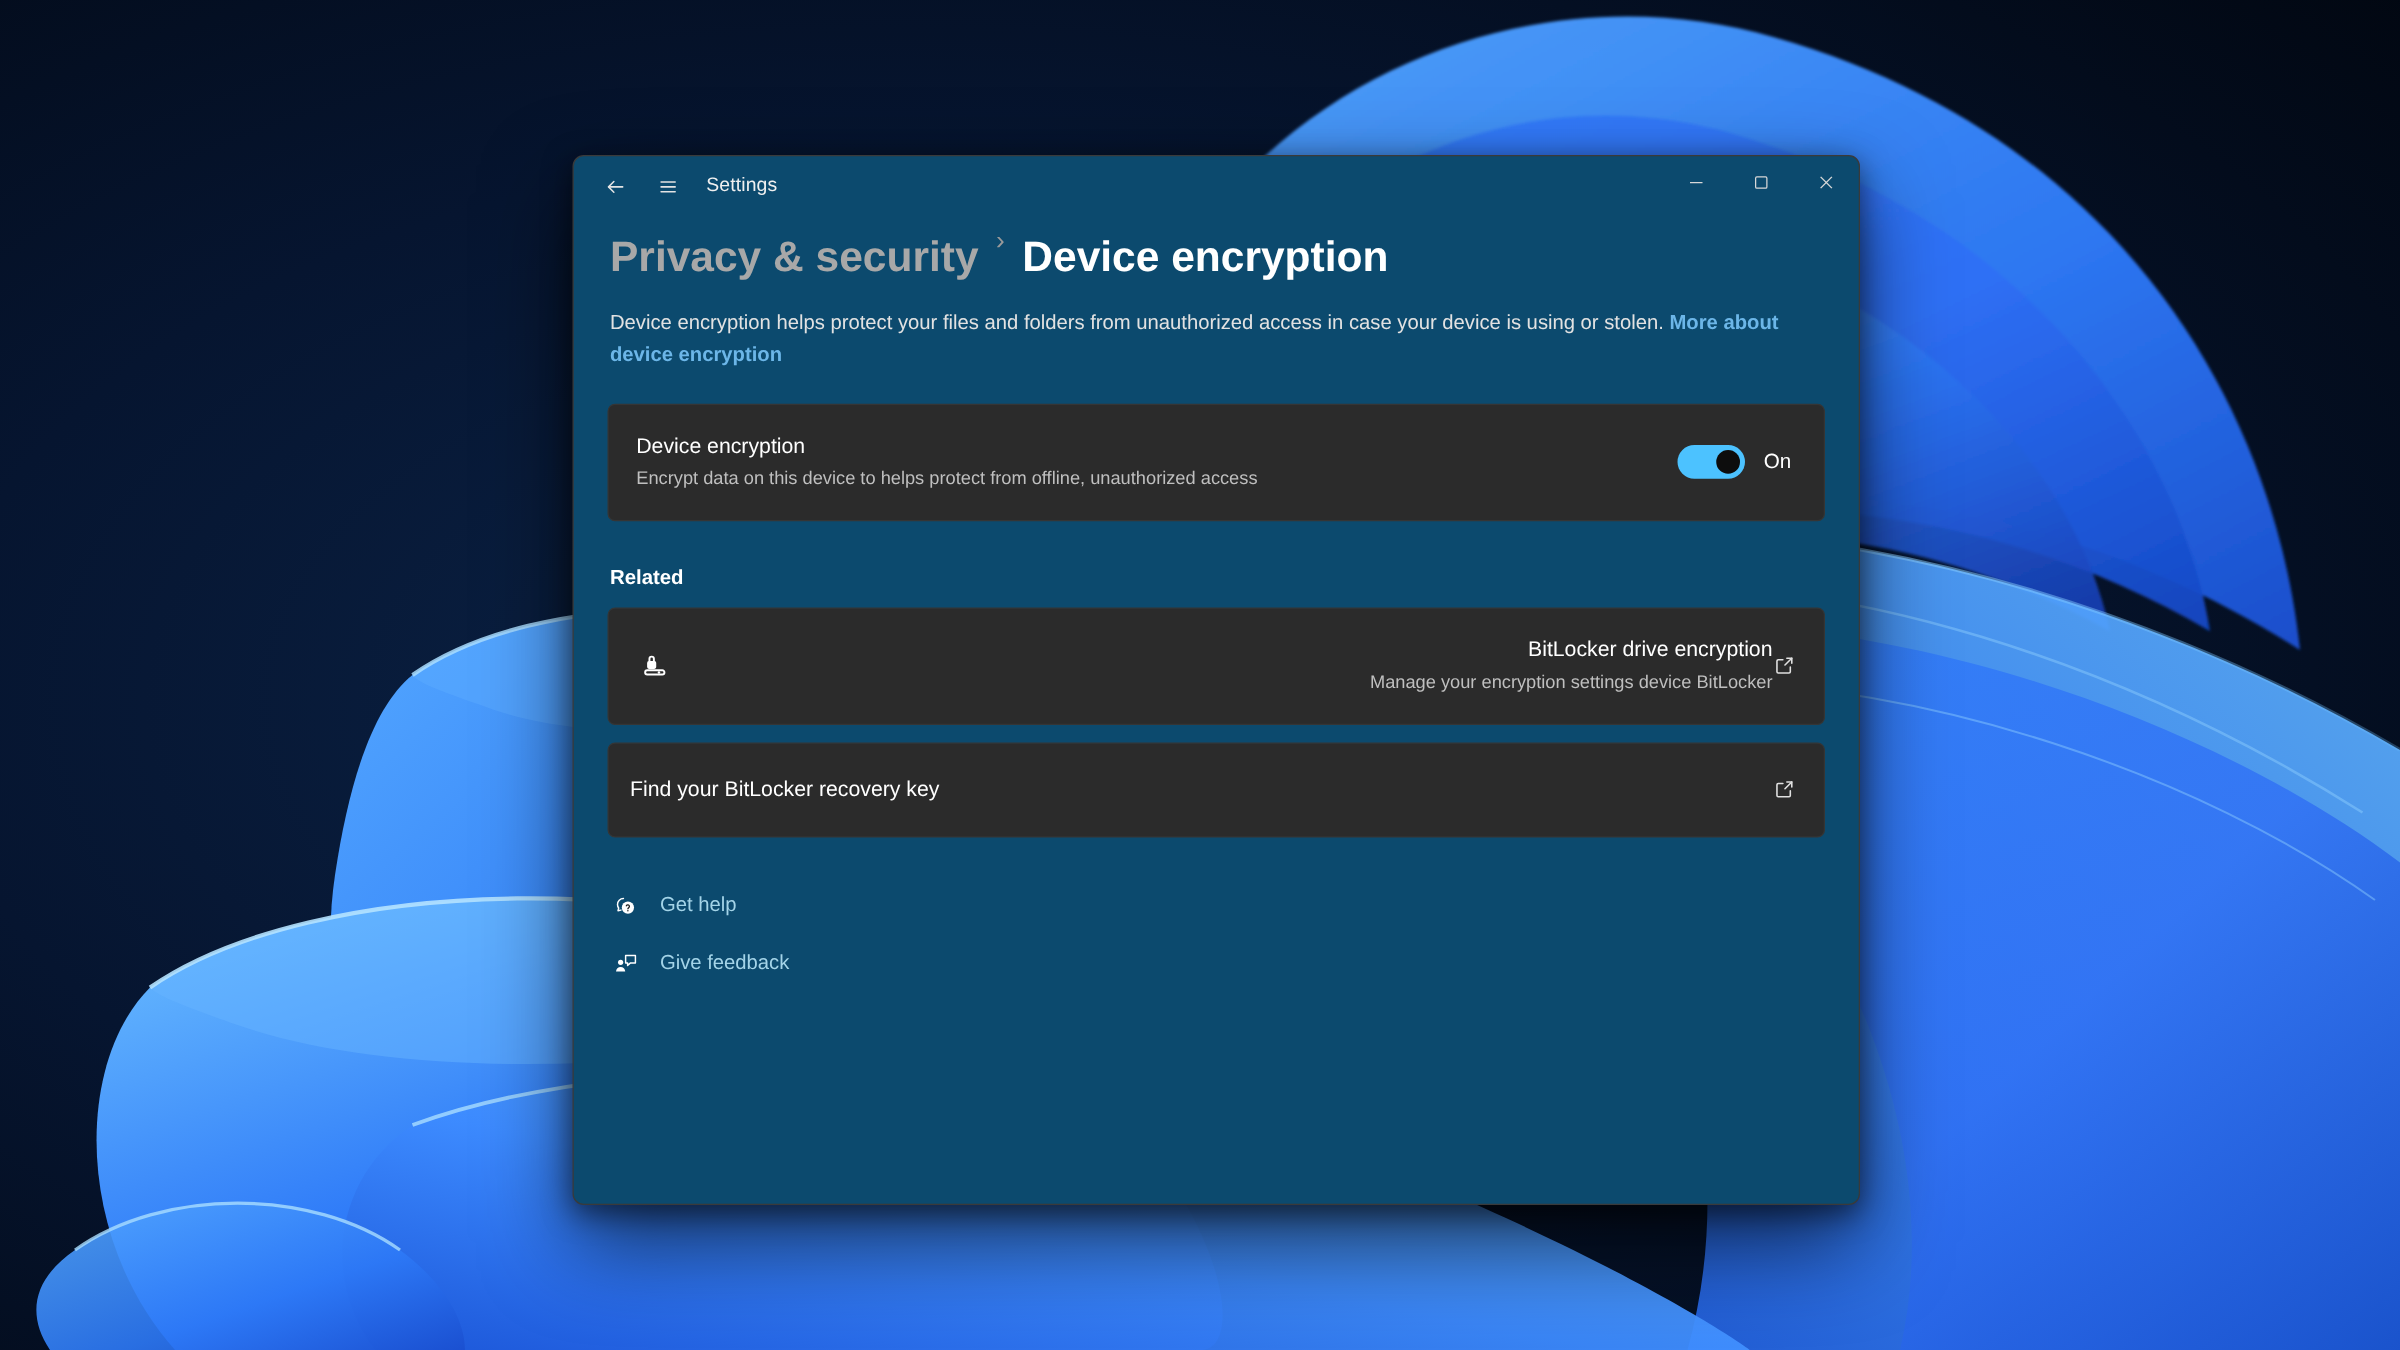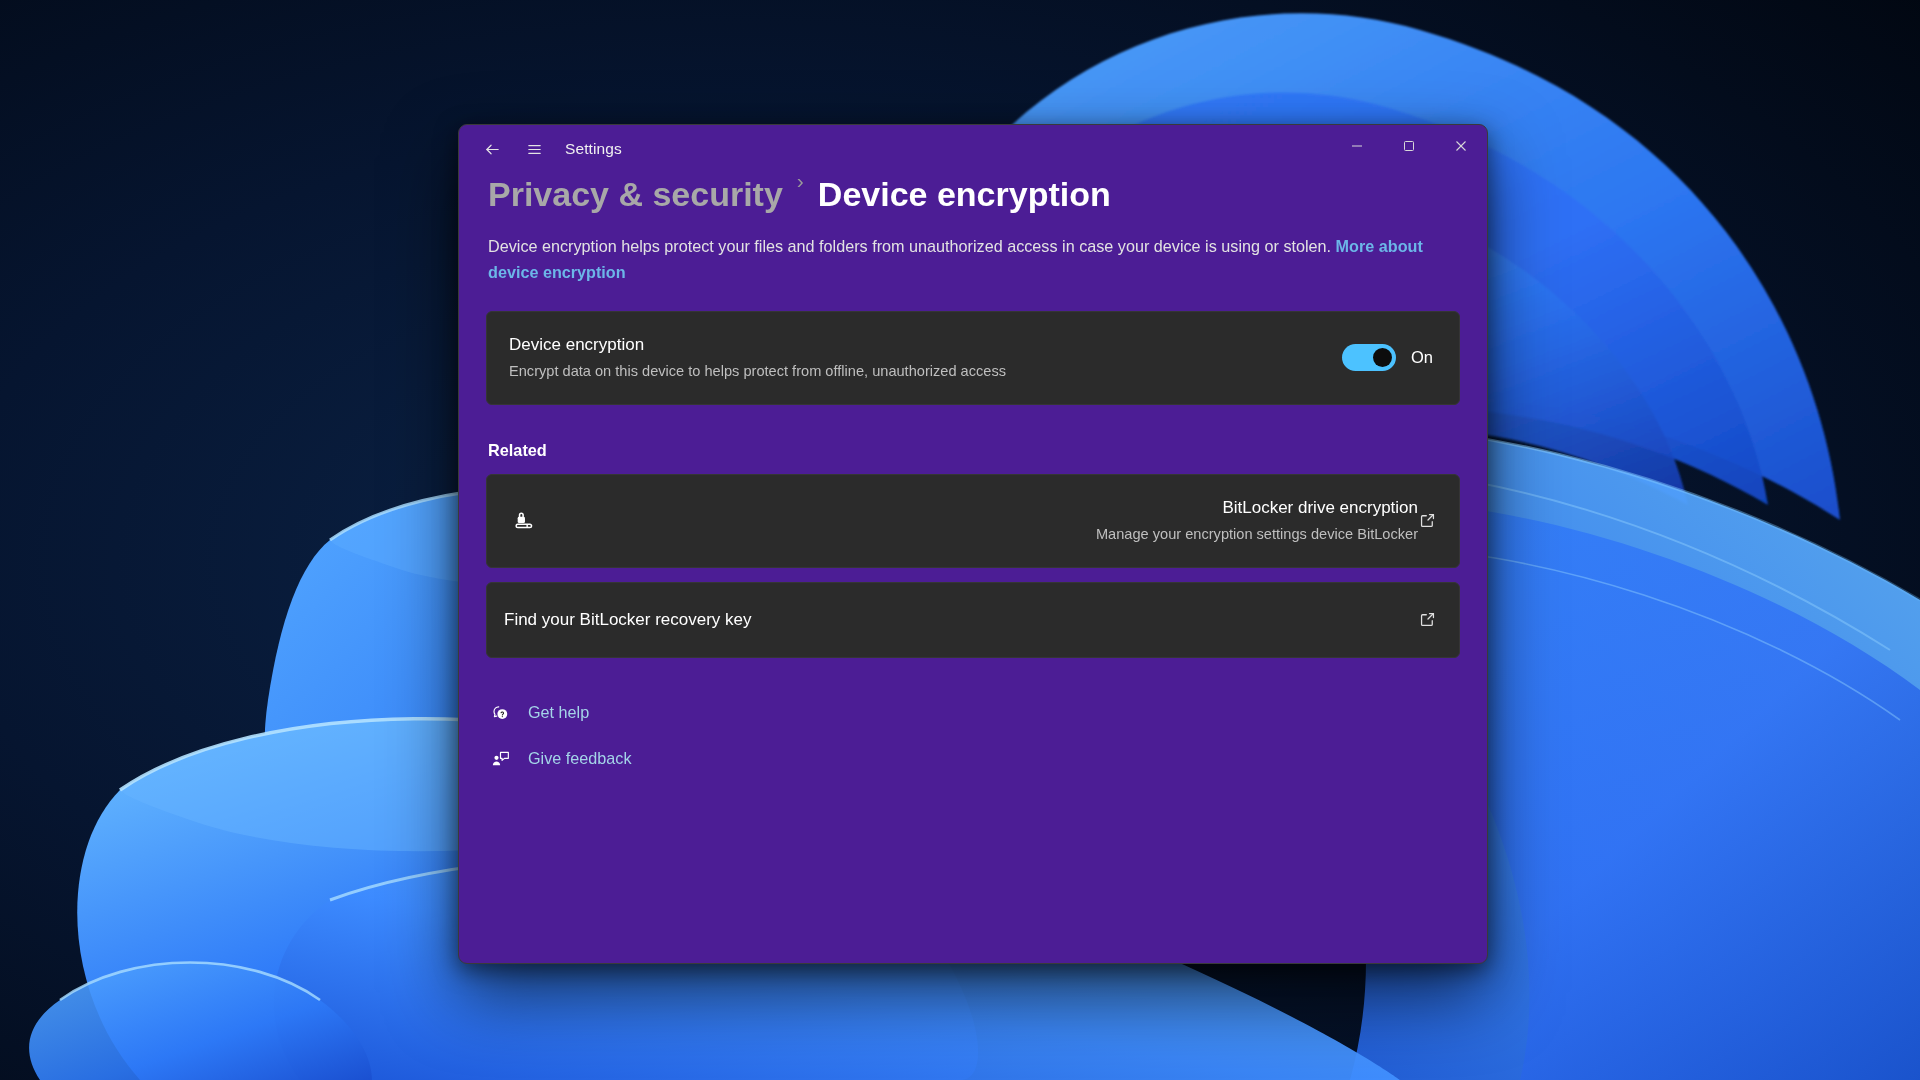--- a/index.html
+++ b/index.html
@@ -21,21 +21,21 @@
   }
   #wallpaper { position: absolute; inset: 0; }
 
   
   #settings-window {
     position: absolute;
     left: 458px;
     top: 124px;
     width: 1030px;
     height: 840px;
-    background: #4c1d95;
+    background: #0c4a6e;
     border-radius: 9px;
     border: 1px solid #3a3a3a;
     box-shadow: 0 30px 70px rgba(0,0,0,.62), 0 6px 22px rgba(0,0,0,.5);
     overflow: hidden;
     color: #ffffff;
   }
 
   
   #titlebar {
     height: 48px;
@@ -70,21 +70,21 @@
 
   
   #content {
     padding: 0 27px 0 27px;
   }
 
   #breadcrumb {
     display: flex;
     align-items: flex-start;
     gap: 14px;
-    margin-top: 0;
+    margin-top: 12px;
     margin-bottom: 0;
     padding-left: 2px;
   }
   #crumb-parent {
     font-size: 34px;
     font-weight: bold;
     color: #a8a8a8;
     line-height: 1.25;
   }
   #crumb-sep {

